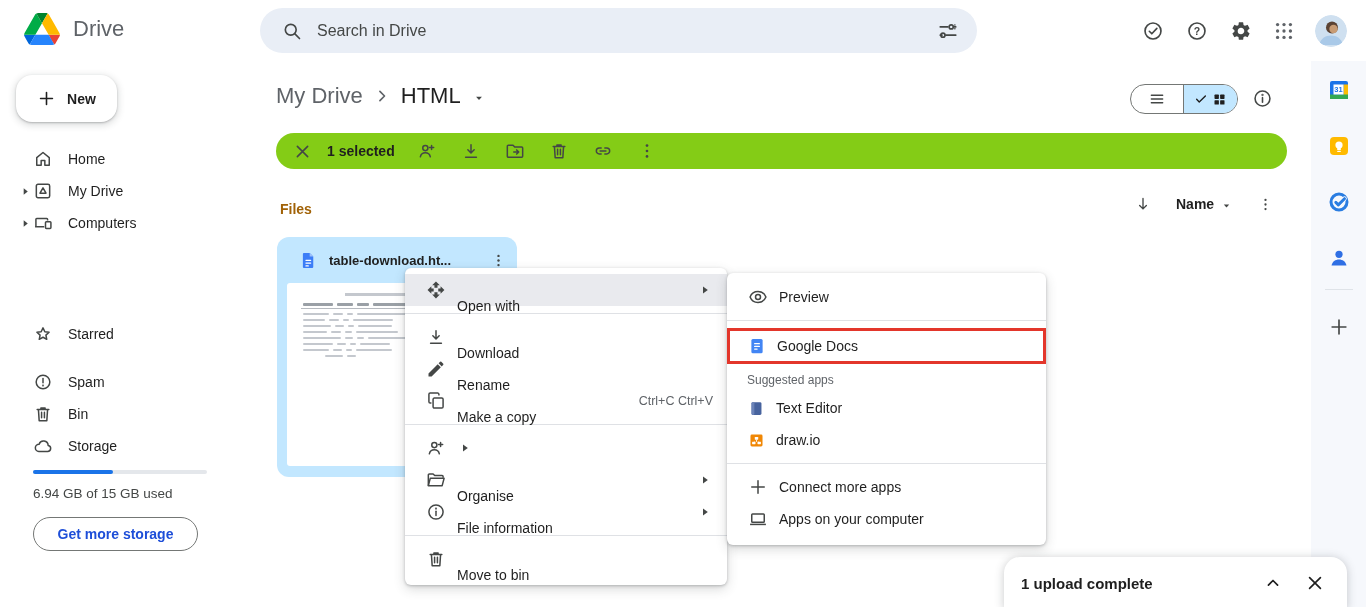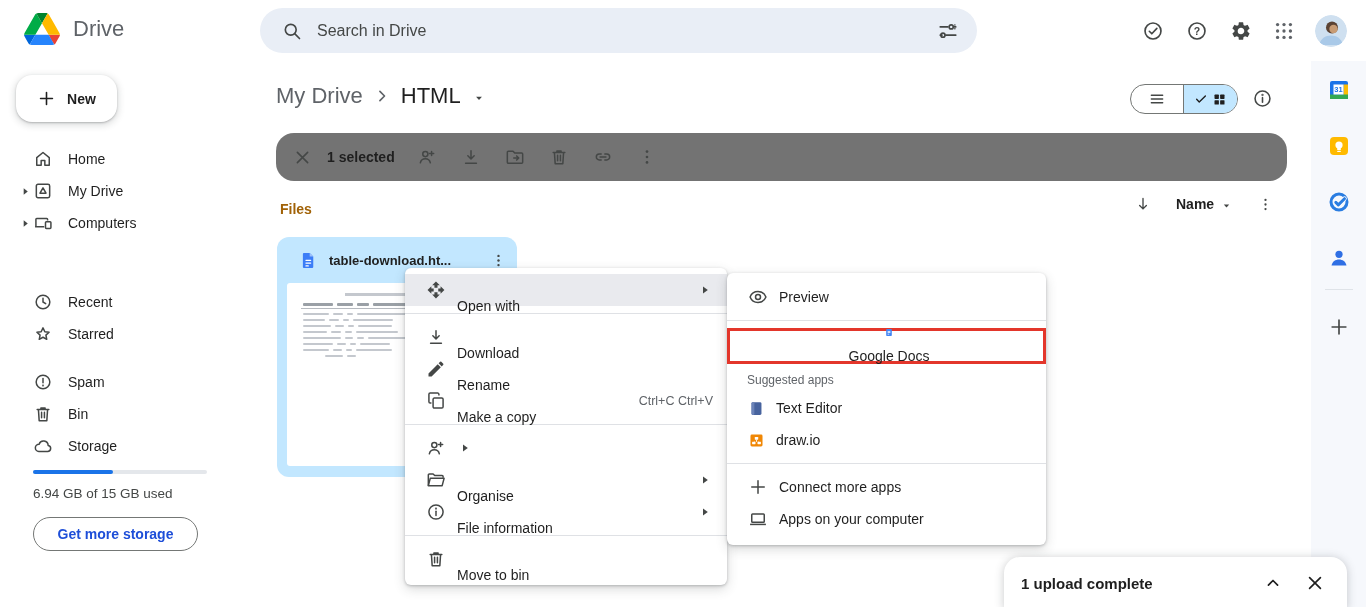--- a/index.html
+++ b/index.html
@@ -58,22 +58,22 @@
   .vtoggle {
     position:absolute; left:1130px; top:84px; width:108px; height:30px;
     border:1px solid #747775; border-radius:15px; display:flex; overflow:hidden; background:#fff;
   }
   .vt-left { width:50%; display:flex; align-items:center; justify-content:center; border-right:1px solid #747775; cursor:pointer; }
   .vt-right { width:50%; display:flex; align-items:center; justify-content:center; gap:4px; background:#c2e7ff; cursor:pointer; }
   .info-btn { position:absolute; left:1252px; top:88px; cursor:pointer; }
 
   
   .selbar {
-    position:absolute; left:276px; top:133px; width:1011px; height:48px;
-    background:#737373; border-radius:18px; display:flex; align-items:center;
+    position:absolute; left:276px; top:133px; width:1011px; height:36px;
+    background:#84cc16; border-radius:18px; display:flex; align-items:center;
     padding-left:17px;
     text-align:center;
   }
   .selbar .sel-x { margin-right:15px; cursor:pointer; }
   .sel-count { font-size:14px; font-weight:bold; color:#1f1f1f; margin-right:22px; }
   .tb-btn { width:20px; height:20px; margin-right:24px; cursor:pointer; }
 
   
   .files-title { position:absolute; left:280px; top:201px; font-size:14px; font-weight:bold; color:#a16207; }
   .sort-wrap { position:absolute; left:1134px; top:194px; height:20px; display:flex; align-items:center; }
@@ -101,21 +101,21 @@
   .menu-sep { height:1px; background:#dfe1e5; margin:7px 0; }
   .shortcut { font-size:12.5px; color:#5f6368; }
 
   
   .submenu {
     position:absolute; left:727px; top:273px; width:319px; background:#fff;
     border-radius:6px; padding:8px 0 10px; z-index:6;
     box-shadow:0 1px 3px rgba(60,64,67,.30), 0 4px 12px rgba(60,64,67,.20);
   }
   .sub-row { height:32px; display:flex; align-items:center; padding:0 16px 0 21px; gap:11px; font-size:14px; color:#1f1f1f; cursor:pointer; }
-  .sub-row.docs { height:36px; box-shadow:inset 0 0 0 3px #e3362b;flex-direction:column; }
+  .sub-row.docs { height:36px; box-shadow:inset 0 0 0 3px #e3362b; }
   .sub-label { font-size:12px; color:#5f6368; padding:9px 0 5px 20px; }
 
   
   .toast {
     position:absolute; left:1004px; top:557px; width:343px; height:52px;
     background:#fff; border-radius:16px 16px 0 0; z-index:10;
     box-shadow:0 1px 10px rgba(60,64,67,.28);
     display:flex; align-items:center; padding:0 22px 0 17px;
   }
   .toast-msg { flex:1; font-size:15px; font-weight:bold; color:#1f1f1f; }
@@ -227,27 +227,20 @@
     </svg>
   <div class="nav-item" style="top:207px">
     <svg width="20" height="20" viewBox="0 0 24 24" fill="none" stroke="#444746" stroke-width="1.8" stroke-linejoin="round">
         <path d="M3.5 16.5v-9a1 1 0 0 1 1-1h12a1 1 0 0 1 1 1V9"></path>
         <path d="M2.5 16.5h11"></path>
         <rect x="15" y="10.5" width="6.5" height="8" rx="1"></rect>
       </svg>
     <span>Computers</span>
   </div>
 
-  <div class="nav-item" style="top:286px">
-    <svg width="20" height="20" viewBox="0 0 24 24" fill="none" stroke="#444746" stroke-width="1.8" stroke-linecap="round">
-        <circle cx="12" cy="12" r="8.2"></circle>
-        <path d="M12 7.5V12l3.2 2"></path>
-      </svg>
-    <span>Recent</span>
-  </div>
   <div class="nav-item" style="top:318px">
     <svg width="20" height="20" viewBox="0 0 24 24" fill="none" stroke="#444746" stroke-width="1.8" stroke-linejoin="round">
         <path d="m12 4.6 2.2 4.7 5.1.6-3.8 3.5 1 5L12 15.9l-4.5 2.5 1-5-3.8-3.5 5.1-.6z"></path>
       </svg>
     <span>Starred</span>
   </div>
 
   <div class="nav-item" style="top:366px">
     <svg width="20" height="20" viewBox="0 0 24 24" fill="none" stroke="#444746" stroke-width="1.8" stroke-linecap="round">
         <circle cx="12" cy="12" r="8.2"></circle>

